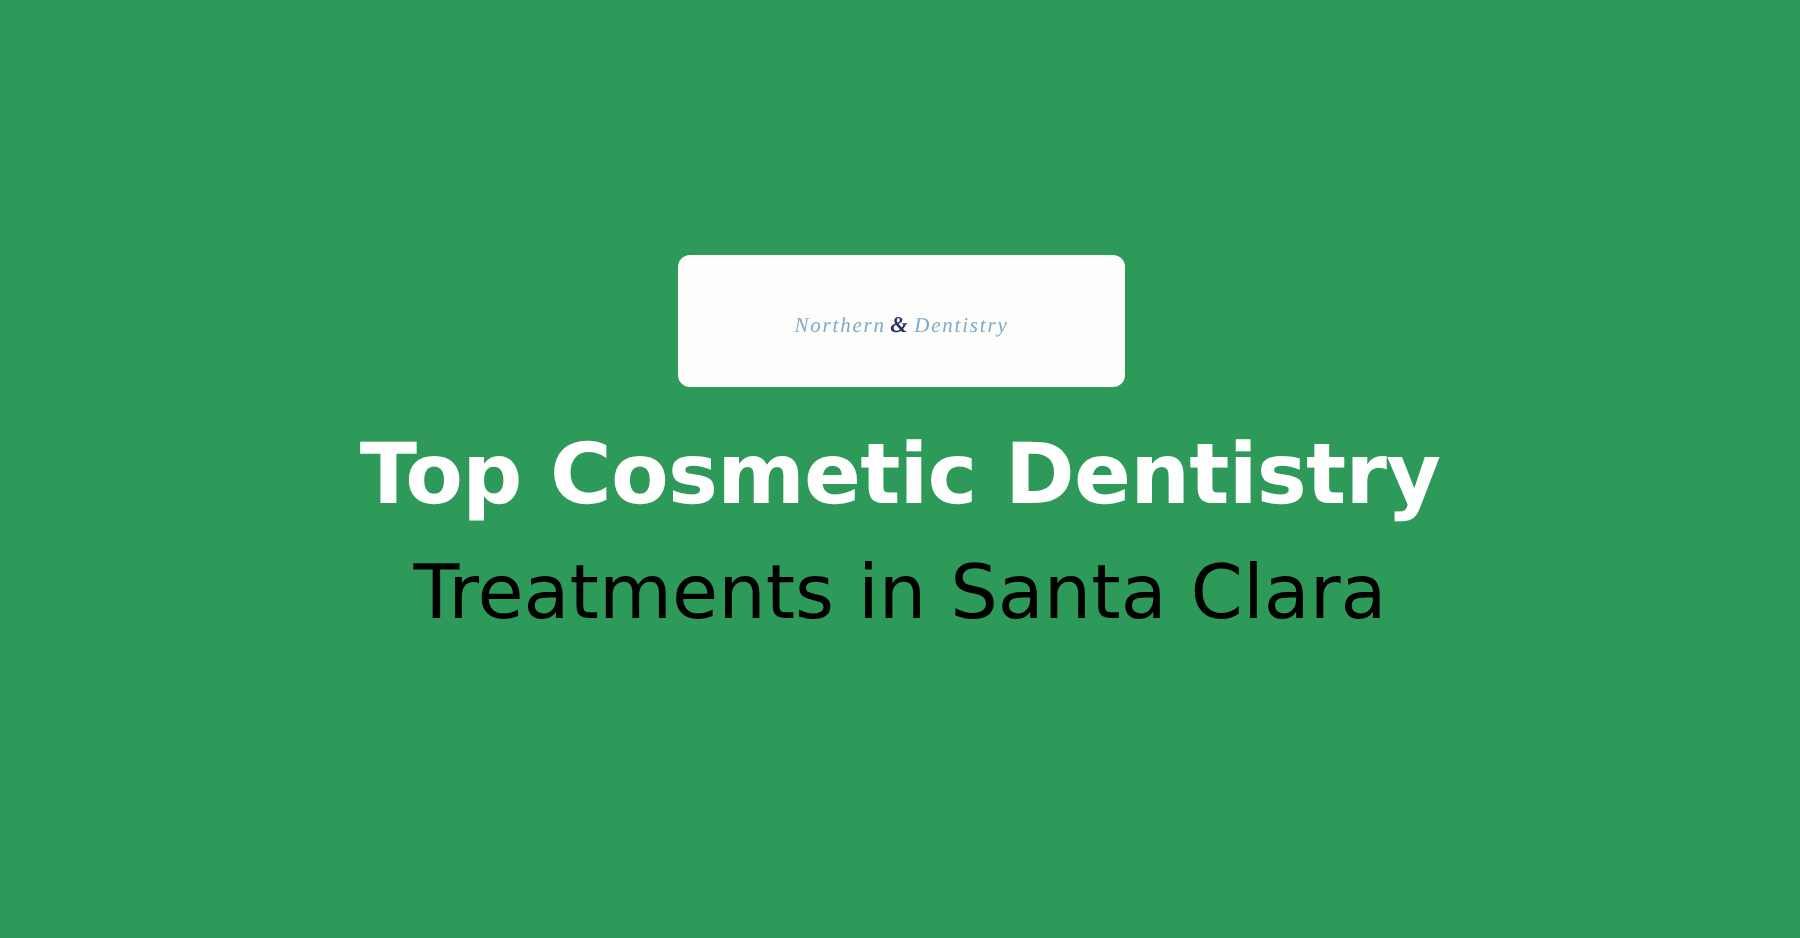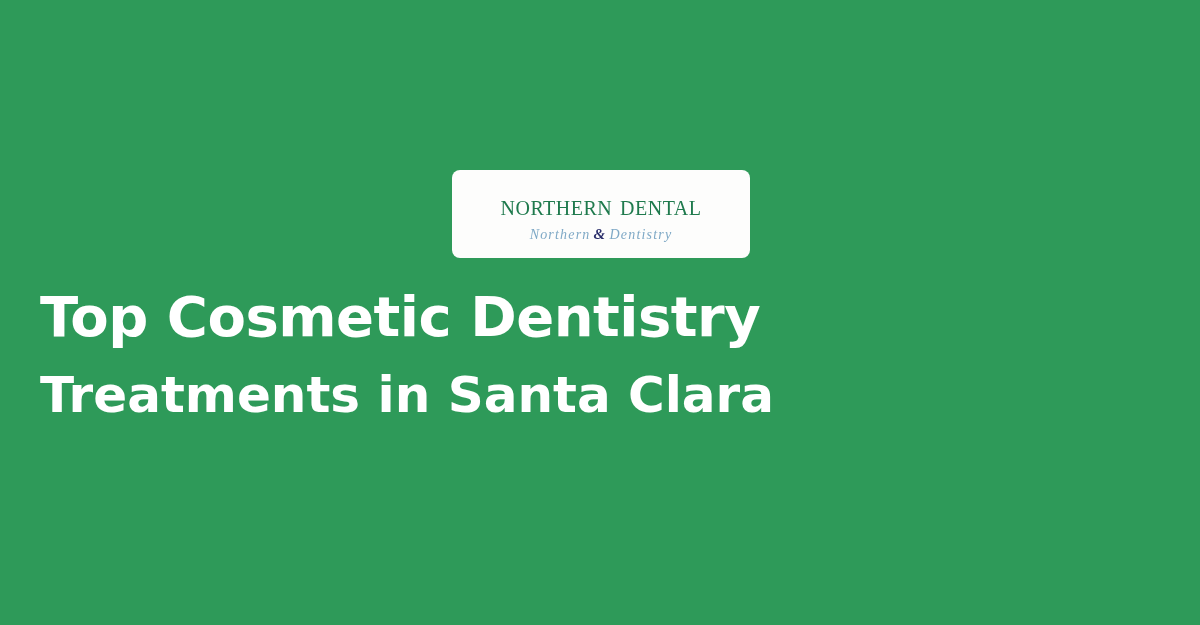--- a/index.html
+++ b/index.html
@@ -73,57 +73,56 @@
     font-size: 15px;
     padding: 0 3px;
   }
 
   
   #headline {
     position: absolute;
     left: 0;
     right: 0;
     top: 283px;
-    text-align: left;
+    text-align: center;
     padding: 0 40px;
     box-sizing: border-box;
   }
 
   .line-1 {
     display: block;
     color: #ffffff;
     font-family: "DejaVu Sans", "Liberation Sans", sans-serif;
     font-weight: bold;
     font-size: 56px;
     line-height: 68px;
     letter-spacing: -0.5px;
     white-space: nowrap;
   }
 
   .line-2,
   .line-3 {
     display: block;
-    color: #ffffff;
+    color: #000000;
     font-family: "DejaVu Sans", "Liberation Sans", sans-serif;
-    font-weight: 700;
+    font-weight: 400;
     font-size: 50px;
     line-height: 64px;
     letter-spacing: 0px;
     white-space: nowrap;
   }
   .line-2 { margin-top: 12px; }
   .line-3 { margin-top: 2px; }
 </style>
 </head>
 <body>
 
 <div id="banner">
 
   <div id="logo-card">
-    <div id="logo-wordmark">Northern Dental</div>
     <div id="logo-tagline">
       <span>Northern</span><span class="amp">&amp;</span><span>Dentistry</span>
     </div>
   </div>
 
   <div id="headline">
     <span class="line-1">Top Cosmetic Dentistry</span>
     <span class="line-2">Treatments in Santa Clara</span>
   </div>
 

